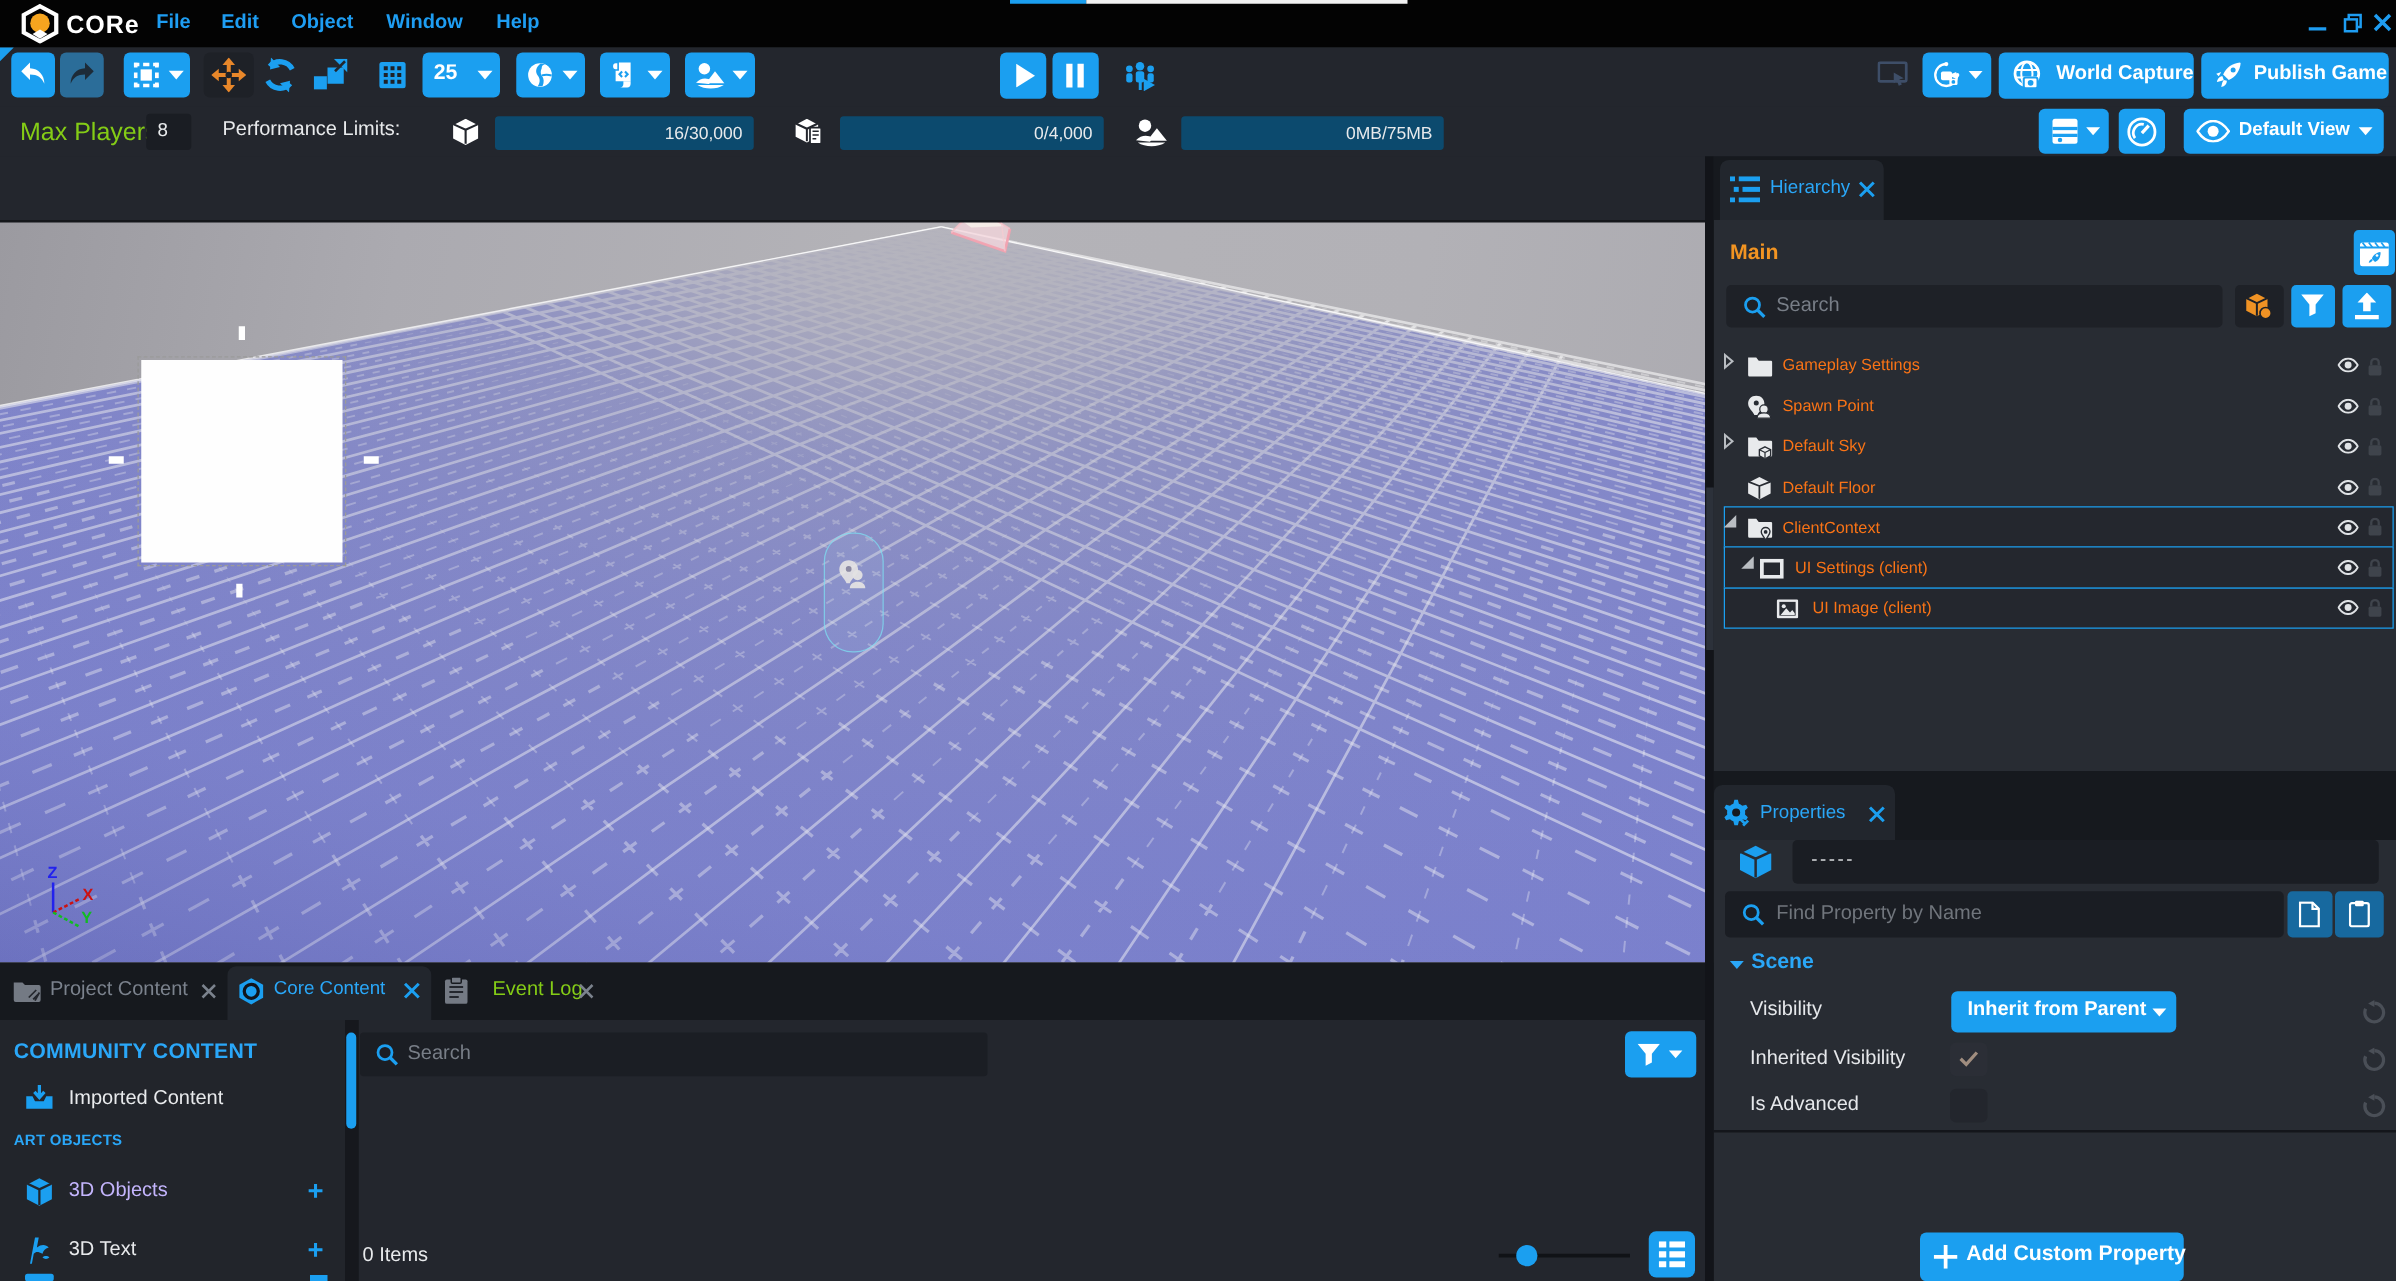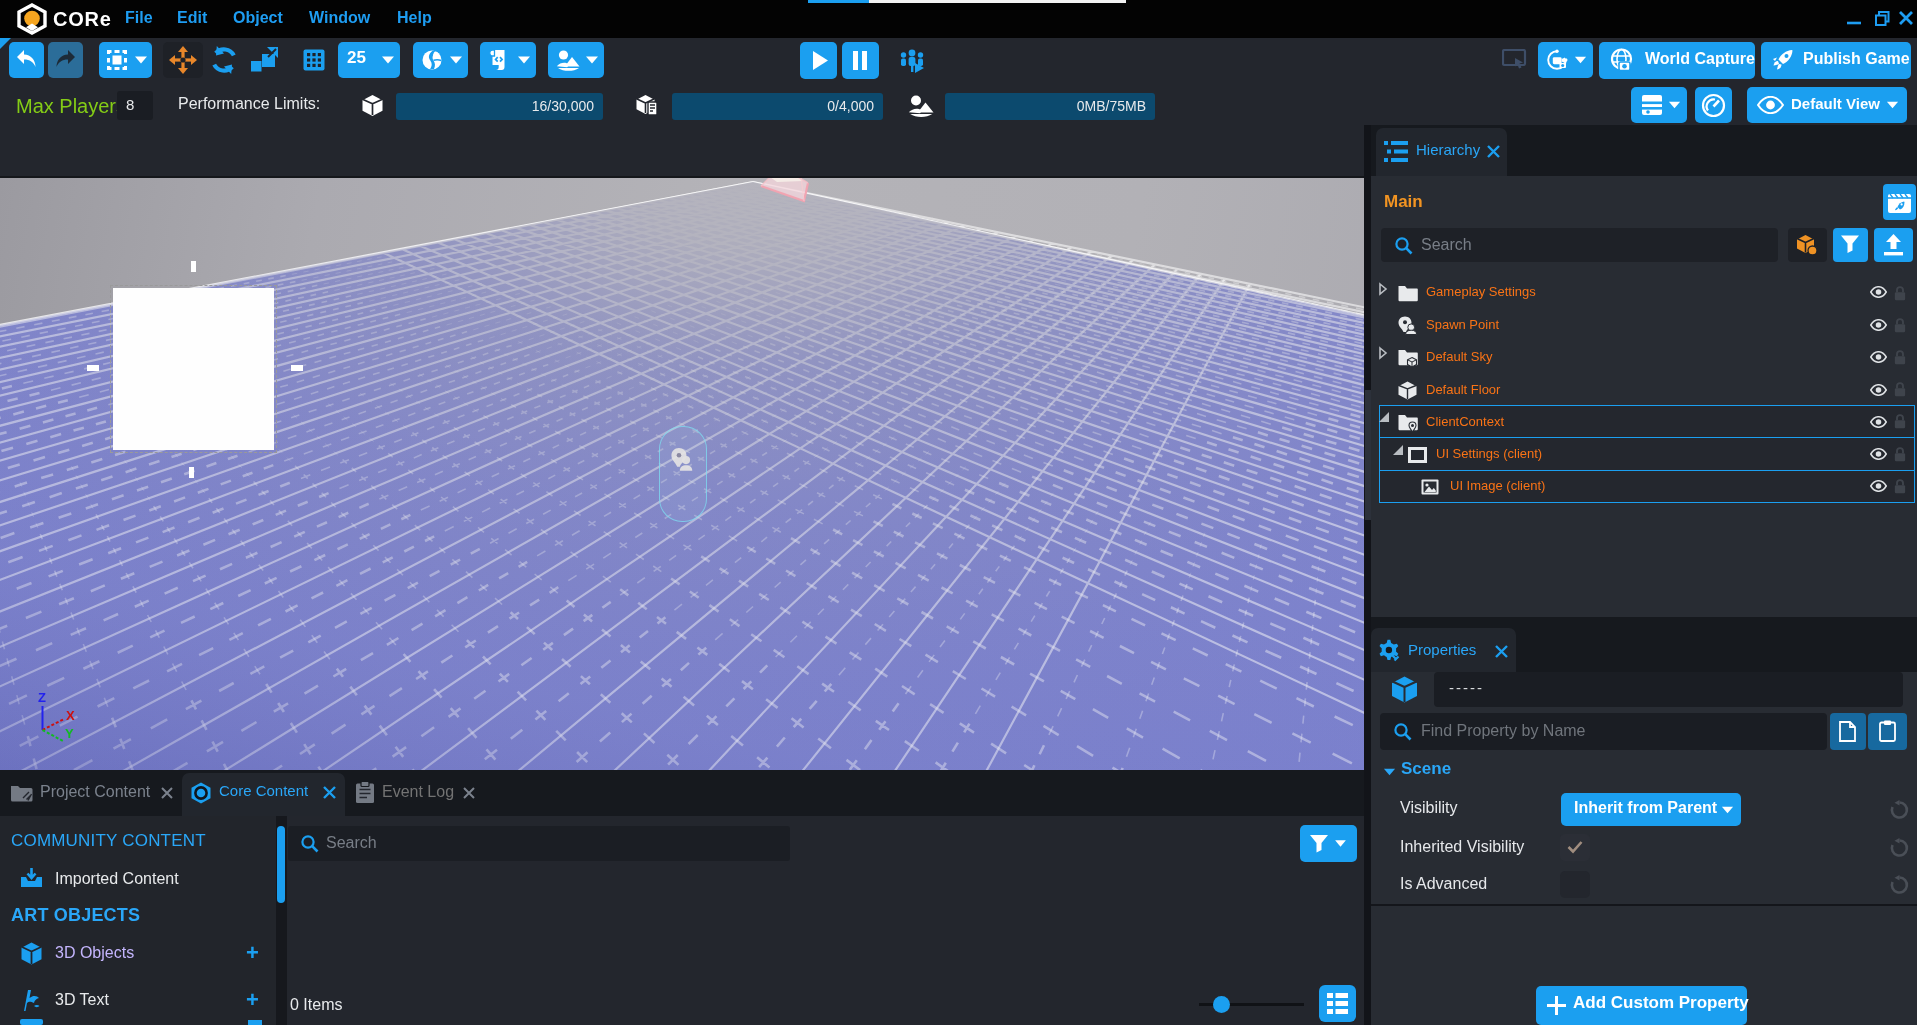--- a/index.html
+++ b/index.html
@@ -353,37 +353,37 @@
       </svg>
  <div class="tabtxt abs" style="left:219px;top:12px;">Core Content</div>
  <svg class="ico" style="left:322px;top:15px;z-index:3" width="15" height="15" viewBox="0 0 15 15">
         <path d="M2 2 L13 13 M13 2 L2 13" stroke="#1b9ff0" stroke-width="2.4"></path>
       </svg>
  <svg class="ico" style="left:355px;top:11px" width="20" height="23" viewBox="0 0 20 23">
   <rect x="1" y="2.5" width="18" height="19.5" rx="1.5" fill="#747a84"></rect>
   <rect x="6" y="0.5" width="8" height="5" rx="1" fill="#747a84" stroke="#16191e" stroke-width="1.2"></rect>
   <path d="M4.5 8.5 H15.5 M4.5 12.5 H15.5 M4.5 16.5 H12" stroke="#23262d" stroke-width="1.6"></path>
       </svg>
- <div class="txt" style="left:382px;top:13px;font-size:16px;color:#737373">Event Log</div>
+ <div class="txt" style="left:394px;top:13px;font-size:16px;color:#84cc16">Event Log</div>
  <svg class="ico" style="left:462px;top:16px" width="14" height="14" viewBox="0 0 14 14">
         <path d="M2 2 L12 12 M12 2 L2 12" stroke="#7b828d" stroke-width="2"></path>
       </svg>
 </div>
 
 <div id="bpanel">
  <div class="abs" style="left:0;top:0;width:276px;height:209px;background:#22252b"></div>
  <div class="abs" style="left:276px;top:0;width:11px;height:209px;background:#16181d"></div>
  <div class="abs" style="left:277px;top:10px;width:8px;height:77px;background:#1b9ff0;border-radius:4px"></div>
- <div class="txt" style="left:11px;top:15px;font-size:17px;font-weight:normal;color:#2aa7f8;letter-spacing:0.2px">COMMUNITY CONTENT</div>
+ <div class="txt" style="left:11px;top:15px;font-size:17px;font-weight:bold;color:#2aa7f8;letter-spacing:0.2px">COMMUNITY CONTENT</div>
  <svg class="ico" style="left:20px;top:52px" width="23" height="21" viewBox="0 0 23 21">
   <path d="M11.5 0 V9 M7.5 5.5 L11.5 10 L15.5 5.5" stroke="#1b9ff0" stroke-width="2.6" fill="none"></path>
   <path d="M1 9 H6 L8 13 H15 L17 9 H22 V19 H1 Z" fill="#1b9ff0"></path>
       </svg>
  <div class="txt" style="left:55px;top:54px;font-size:16px;color:#e8eaec">Imported Content</div>
- <div class="txt" style="left:11px;top:89px;font-size:18px;font-weight:bold;color:#2aa7f8;letter-spacing:0.2px">ART OBJECTS</div>
+ <div class="txt" style="left:11px;top:89px;font-size:12px;font-weight:bold;color:#2aa7f8;letter-spacing:0.2px">ART OBJECTS</div>
  <svg class="ico" style="left:20px;top:126px" width="23" height="23" viewBox="0 0 23 23">
   <path d="M11.5 0.5 L21.5 5.7 L21.5 17.3 L11.5 22.5 L1.5 17.3 L1.5 5.7 Z" fill="#1b9ff0"></path>
   <path d="M11.5 9.5 L21 5 M11.5 9.5 L2 5 M11.5 9.5 L11.5 22" stroke="#22252b" stroke-width="1.8"></path>
       </svg>
  <div class="txt" style="left:55px;top:128px;font-size:16px;color:#c4b5fd">3D Objects</div>
  <div class="txt" style="left:246px;top:124px;font-size:22px;font-weight:bold;color:#1b9ff0">+</div>
  <svg class="ico" style="left:20px;top:173px" width="23" height="23" viewBox="0 0 23 23">
   <path d="M4 22 L8 1 L11 1 L9.5 9 C13 6 17 6.5 19 9 C16 10 14.5 11.5 14 14 C10 12 8.8 12.5 7 14 L5.5 22 Z" fill="#1b9ff0"></path>
   <path d="M14 17 C15.5 15.5 18 15.5 19.5 17 C18 18.5 15.5 18.5 14 17 Z" fill="#1b9ff0"></path>
       </svg>

